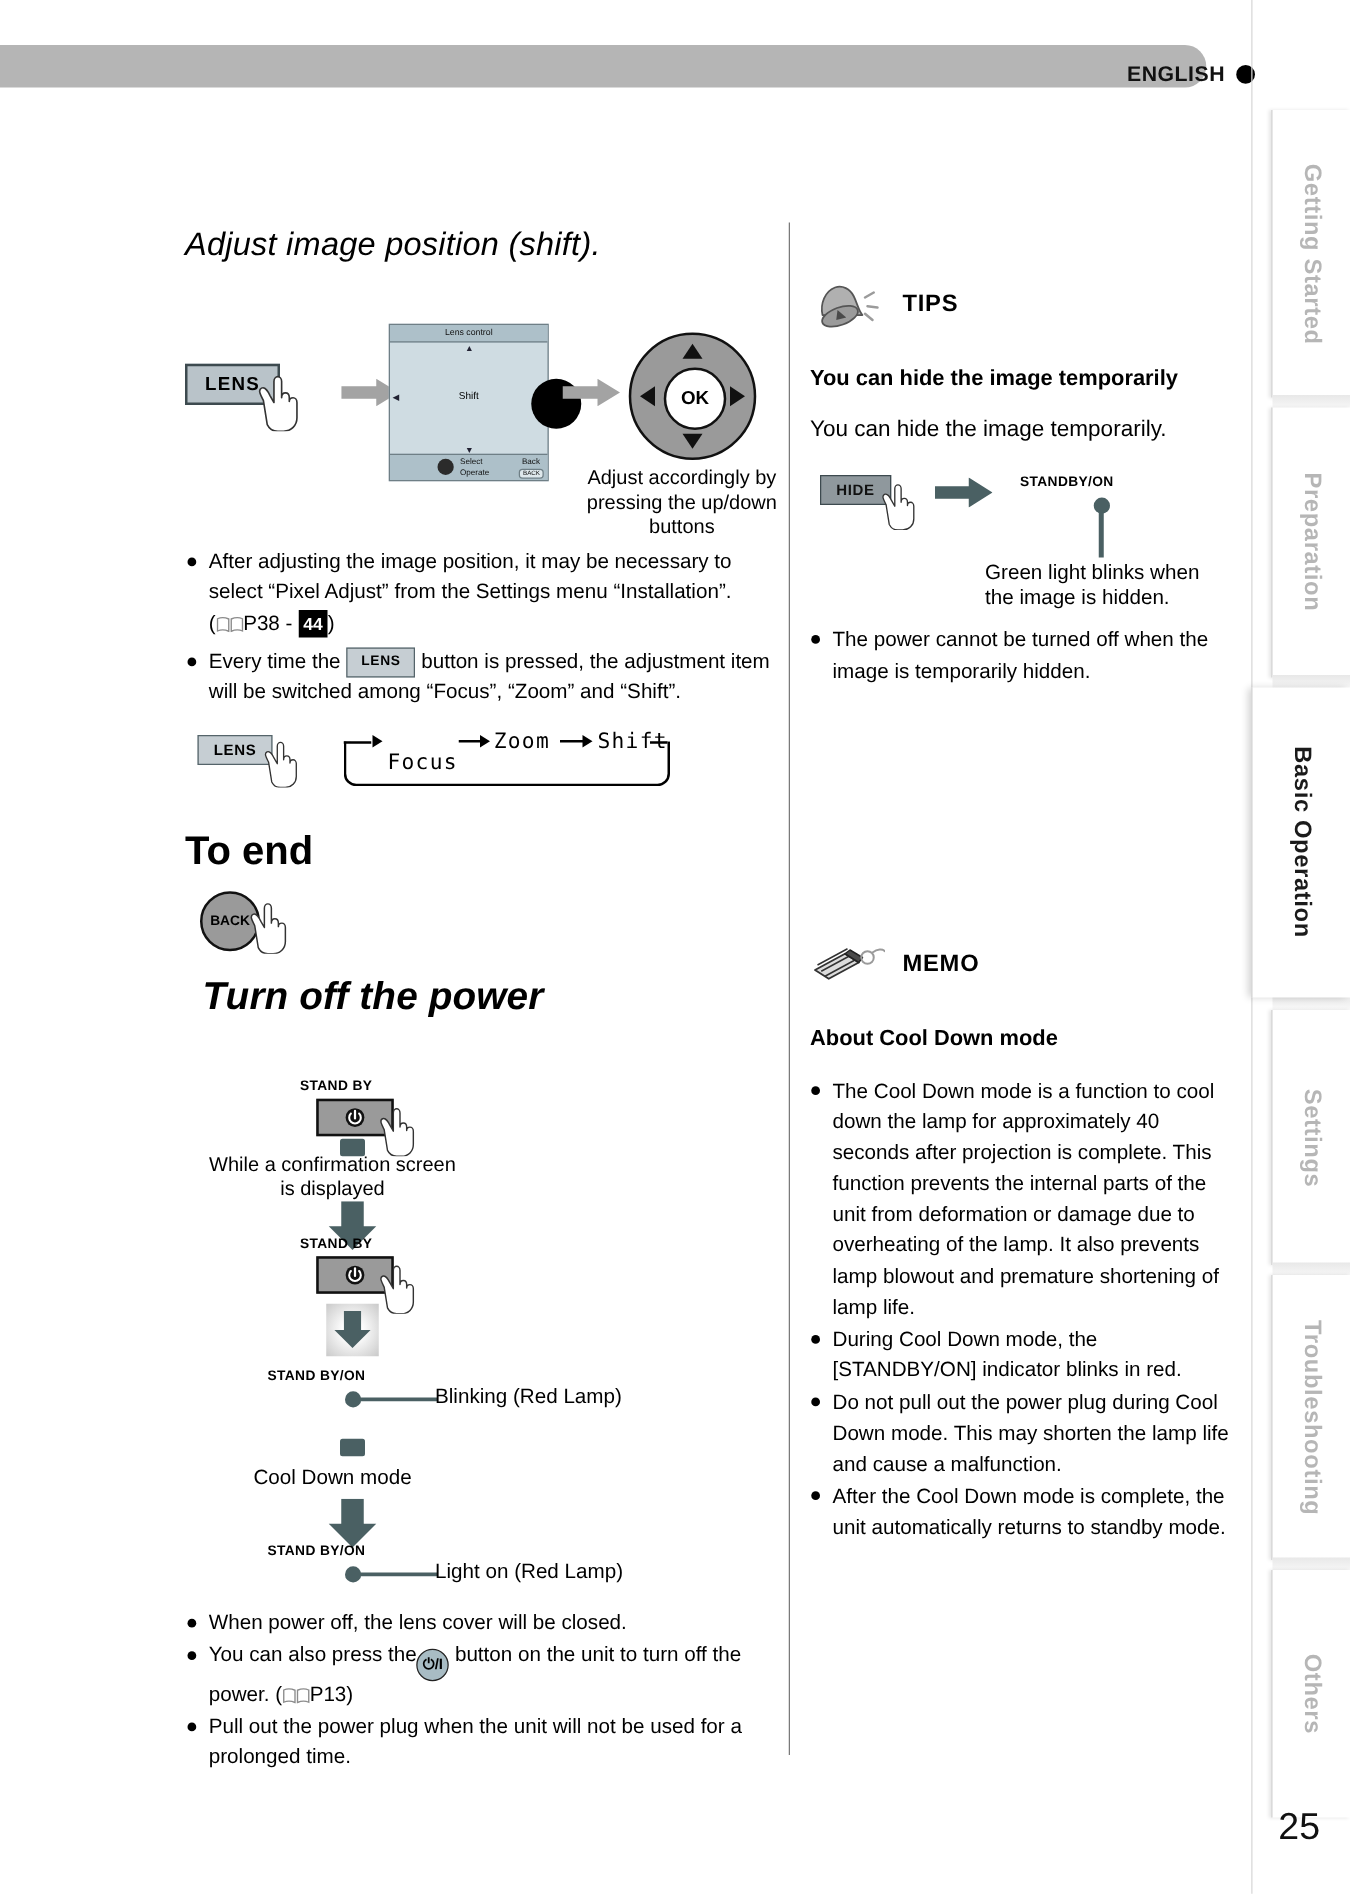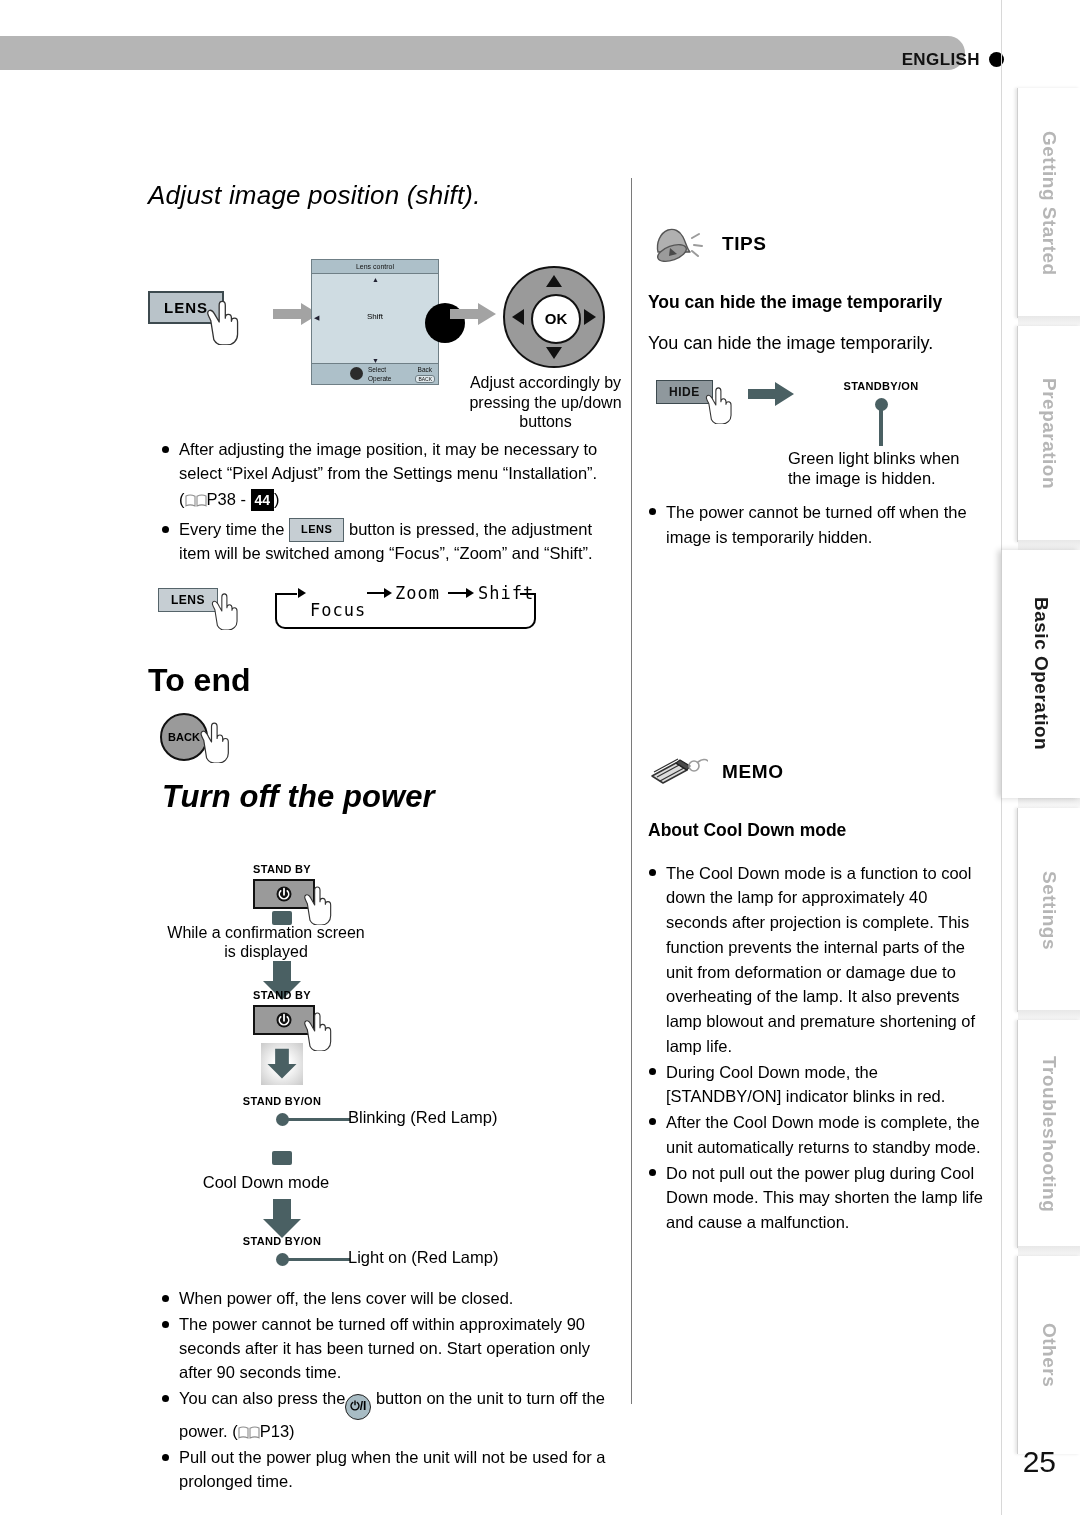--- a/index.html
+++ b/index.html
@@ -95,21 +95,21 @@
     background:#9a9a9a;border:2px solid #111;
   }
   .pad-ok{
     position:absolute;left:26px;top:26px;width:46px;height:46px;border-radius:50%;
     background:#fff;border:2px solid #111;
     font-size:15px;font-weight:bold;text-align:center;line-height:46px;
   }
   .pad-tri{position:absolute;width:0;height:0;}
 
   
-  ul.bl{list-style:none;margin:12px;padding:0;}
+  ul.bl{list-style:none;margin:0;padding:0;}
   ul.bl > li{
     position:relative;padding-left:19px;font-size:16.5px;line-height:1.45;
     margin-bottom:2px;
   }
   ul.bl > li:before{
     content:"";position:absolute;left:2px;top:8px;width:7px;height:7px;
     border-radius:50%;background:#000;
   }
   .book{display:inline-block;width:22px;height:13px;vertical-align:-2px;}
   .book svg{width:100%;height:100%;}
@@ -131,21 +131,21 @@
   .hline{position:absolute;height:2px;background:#000;}
 
   
   .btn-back{
     position:absolute;width:44px;height:44px;border-radius:50%;
     background:#9a9a9a;border:2px solid #111;
     font-size:11px;font-weight:bold;text-align:center;line-height:44px;color:#000;
   }
 
   
-  .sb-label{font-size:11px;font-weight:bold;letter-spacing:.3px;text-align:center;}
+  .sb-label{font-size:11px;font-weight:bold;letter-spacing:.3px;}
   .sb-btn{
     width:58px;height:26px;background:#9a9a9a;border:2px solid #111;
     display:flex;align-items:center;justify-content:center;
   }
   .sb-btn svg{width:18px;height:18px;}
   .down-arrow{width:42px;height:40px;}
   .down-arrow svg{width:100%;height:100%;}
   .stub{width:20px;height:14px;background:#4a6063;border-radius:2px;}
   .led{width:13px;height:13px;border-radius:50%;background:#4a6063;}
   .led-line{height:3px;background:#4a6063;}
@@ -387,21 +387,20 @@
       </div>
 
       <div class="sb-label" style="position:absolute;left:66px;top:372px;width:136px;">STAND BY/ON</div>
       <div class="led" style="position:absolute;left:128px;top:390px;"></div>
       <div class="led-line" style="position:absolute;left:140px;top:395px;width:62px;"></div>
       <div class="flow-txt" style="position:absolute;left:200px;top:385px;">Light on (Red Lamp)</div>
     </div>
 
     <ul class="bl" style="margin-top:-16px;">
       <li>When power off, the lens cover will be closed.</li>
-      <li>The power cannot be turned off within approximately 90 seconds after it has been turned on. Start operation only after 90 seconds time.</li>
       <li>
         <span>You can also press the</span><span class="pw-inline">⏻/I</span>
         <span>button on the unit to turn off the power. (</span><span class="book"><svg viewBox="0 0 22 13">
               <path d="M1 2c3-1.4 5.5-1.4 9 .2V12c-3.5-1.6-6-1.6-9-.2z" fill="#fff" stroke="#8c8c8c" stroke-width="1.1"></path>
               <path d="M21 2c-3-1.4-5.5-1.4-9 .2V12c3.5-1.6 6-1.6 9-.2z" fill="#fff" stroke="#8c8c8c" stroke-width="1.1"></path>
             </svg></span><span>P13</span><span>)</span>
       </li>
       <li>Pull out the power plug when the unit will not be used for a prolonged time.</li>
     </ul>
 
@@ -461,22 +460,22 @@
         </svg>
       </span>
       <span class="note-title">MEMO</span>
     </div>
 
     <div class="note-sub">About Cool Down mode</div>
 
     <ul class="bl2" style="margin-top:20px;">
       <li>The Cool Down mode is a function to cool down the lamp for approximately 40 seconds after projection is complete. This function prevents the internal parts of the unit from deformation or damage due to overheating of the lamp. It also prevents lamp blowout and premature shortening of lamp life.</li>
       <li>During Cool Down mode, the [STANDBY/ON] indicator blinks in red.</li>
+      <li>Do not pull out the power plug during Cool Down mode. This may shorten the lamp life and cause a malfunction.</li>
       <li>After the Cool Down mode is complete, the unit automatically returns to standby mode.</li>
-      <li>Do not pull out the power plug during Cool Down mode. This may shorten the lamp life and cause a malfunction.</li>
     </ul>
   </div>
 
   <div class="rail"></div>
   <div class="tabs">
     <div class="tab" style="top:0px;height:230px;">
         <span>Getting Started</span>
       </div>
     <div class="tab-notch" style="top:228px;"></div>
     <div class="tab" style="top:238px;height:216px;">

